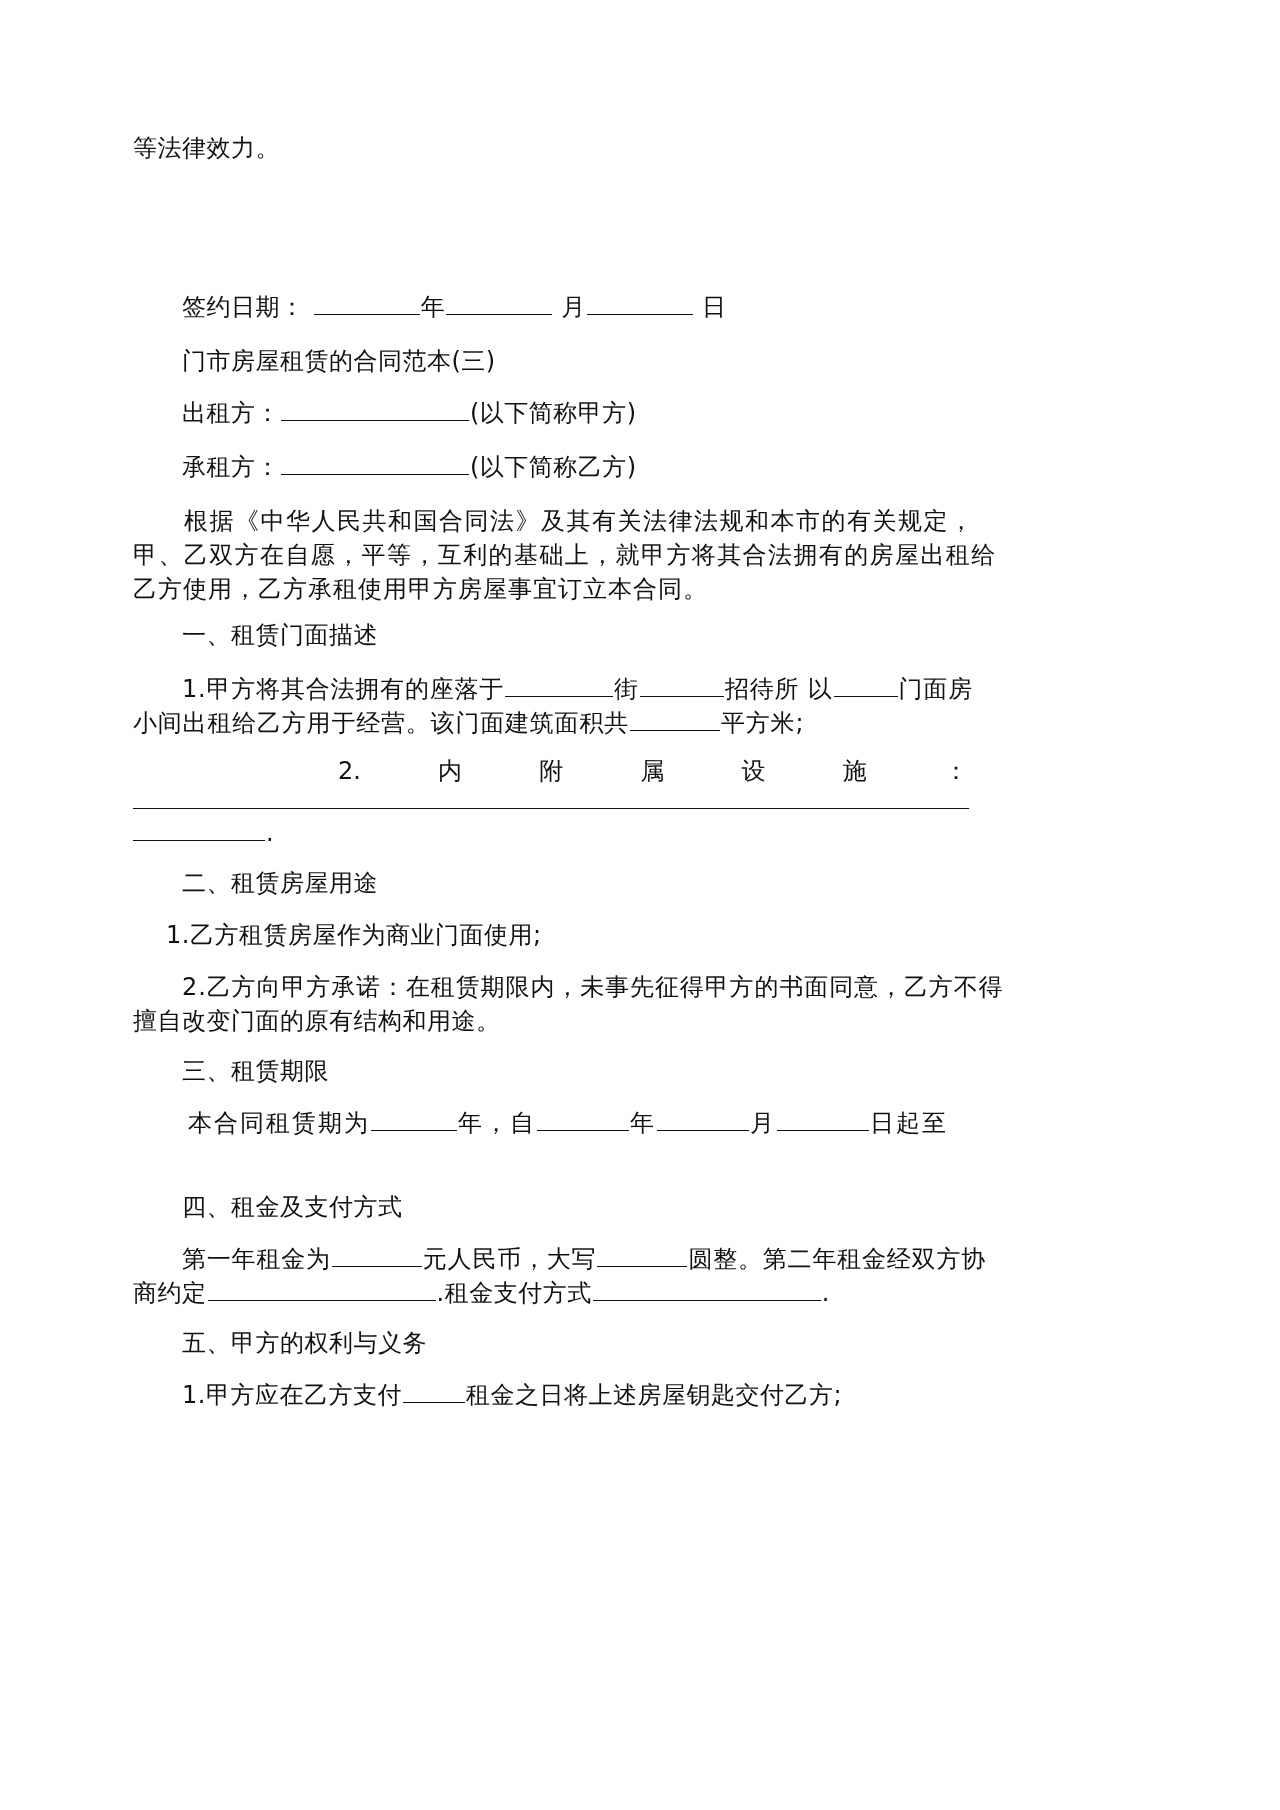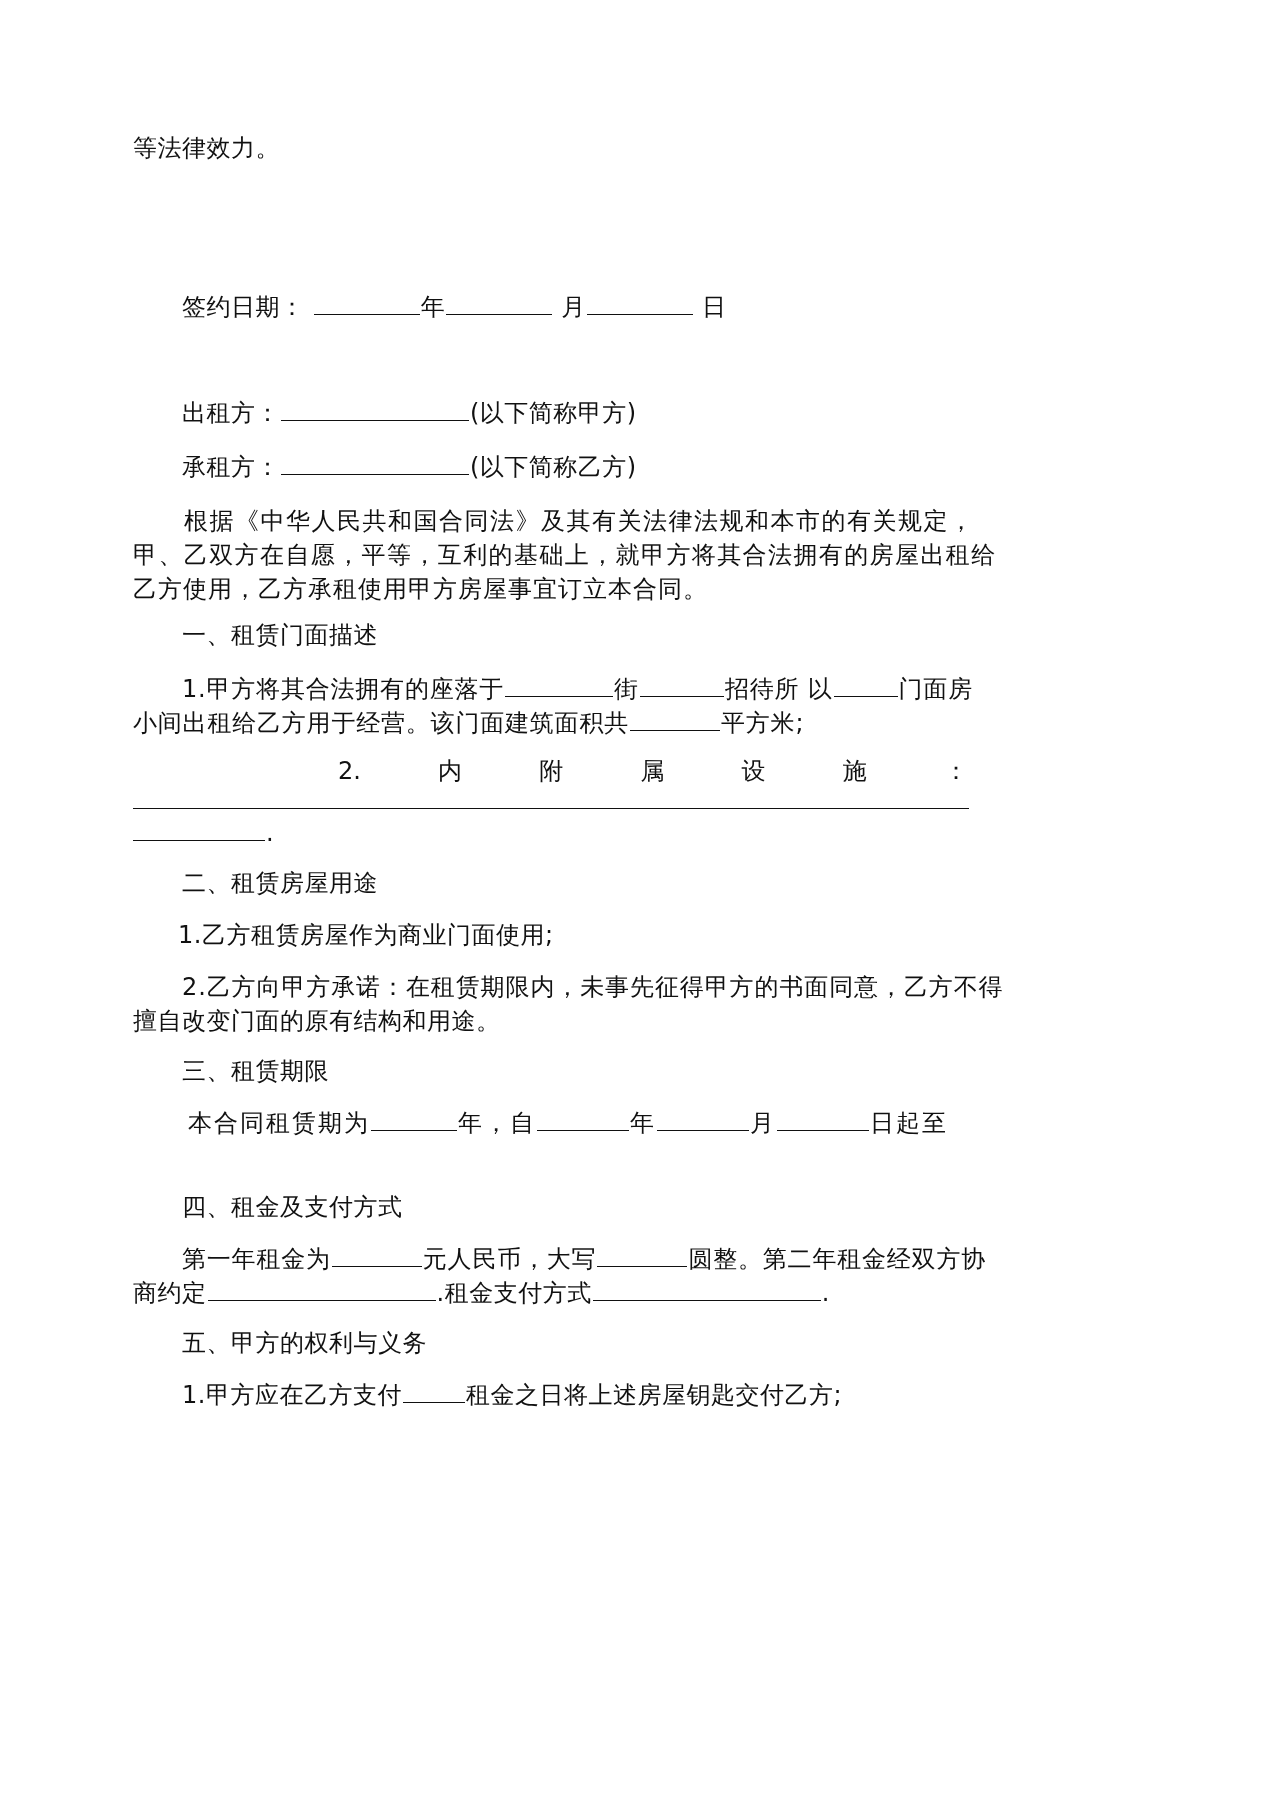--- a/index.html
+++ b/index.html
@@ -20,20 +20,21 @@
 
 
 
   <div class="ln" style="left:182px;top:292px;">
     <span>签约日期：</span>
     <span class="blank" style="width:106px"></span><span>年</span><span class="blank" style="width:106px"></span>
     <span>月</span><span class="blank" style="width:106px"></span>
     <span>日</span>
   </div>
 
+  <div class="ln" style="left:182px;top:346px;">门市房屋租赁的合同范本(三)</div>
 
   <div class="ln" style="left:182px;top:398px;">
     <span>出租方：</span><span class="blank" style="width:188px"></span><span>(以下简称甲方)</span>
   </div>
 
   <div class="ln" style="left:182px;top:452px;">
     <span>承租方：</span><span class="blank" style="width:188px"></span><span>(以下简称乙方)</span>
   </div>
 
   <div class="ln" style="left:184px;top:506px;letter-spacing:1.5px;">根据《中华人民共和国合同法》及其有关法律法规和本市的有关规定，</div>
@@ -56,21 +57,21 @@
     <span>属</span>
     <span>设</span>
     <span>施</span>
     <span>：</span>
   </div>
   <div class="hr" style="left:133px;top:808px;width:836px;"></div>
   <div class="hr" style="left:133px;top:840px;width:132px;"></div>
   <div class="ln" style="left:266px;top:818px;">.</div>
 
   <div class="ln" style="left:182px;top:868px;">二、租赁房屋用途</div>
-  <div class="ln" style="left:178px;top:920px;text-align:right;">1.乙方租赁房屋作为商业门面使用;</div>
+  <div class="ln" style="left:166px;top:920px;text-align:right;">1.乙方租赁房屋作为商业门面使用;</div>
   <div class="ln" style="left:182px;top:972px;letter-spacing:0.9px;">2.乙方向甲方承诺：在租赁期限内，未事先征得甲方的书面同意，乙方不得</div>
   <div class="ln" style="left:133px;top:1006px;">擅自改变门面的原有结构和用途。</div>
 
   <div class="ln" style="left:182px;top:1056px;">三、租赁期限</div>
   <div class="ln" style="left:188px;top:1108px;letter-spacing:2px;">
     <span>本合同租赁期为</span><span class="blank" style="width:86px"></span><span>年，自</span><span class="blank" style="width:92px"></span><span>年</span><span class="blank" style="width:92px"></span><span>月</span><span class="blank" style="width:92px"></span><span>日起至</span>
   </div>
 
   <div class="ln" style="left:182px;top:1192px;">四、租金及支付方式</div>
   <div class="ln" style="left:182px;top:1244px;letter-spacing:0.8px;">

